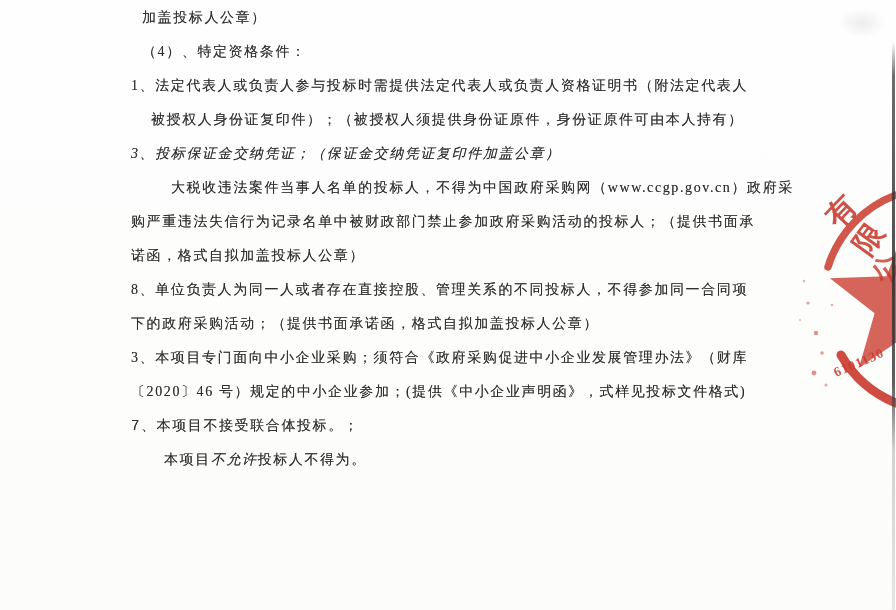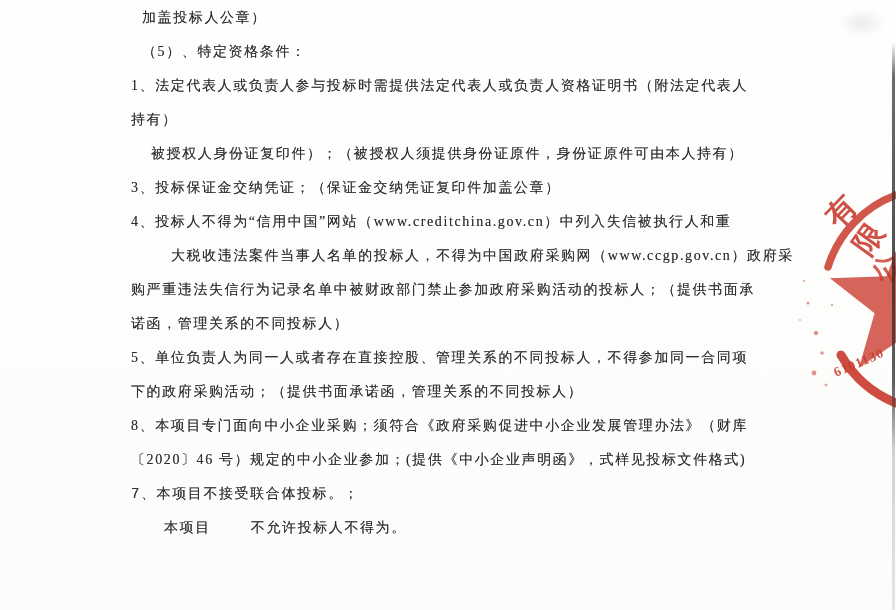--- a/index.html
+++ b/index.html
@@ -16,21 +16,21 @@
   .text-block{
     position:absolute;left:131px;top:1px;width:760px;
     color:#2e2e2e;
   }
   .line{
     height:34px;display:flex;align-items:center;
     font-size:14px;letter-spacing:1.6px;white-space:nowrap;
     text-shadow:0 0 .4px rgba(40,40,40,.55);
   }
   .line span{white-space:pre;}
-  .line .seg-italic{margin-left:40px;}
+  .line .seg-italic{font-style:italic;}
   
   .seal-svg{position:absolute;left:786px;top:185px;width:110px;height:230px;}
   .seal-svg text{fill:#c9392c;font-family:"Liberation Serif","DejaVu Serif",serif;font-weight:bold;}
   
   .scan-edge{
     position:absolute;right:1px;top:42px;width:3px;height:568px;
     background:linear-gradient(180deg,
       rgba(70,70,70,0) 0%,
       rgba(60,60,60,.75) 6%,
       rgba(48,48,48,.85) 40%,
@@ -47,54 +47,48 @@
 </head>
 <body>
 
 <div class="page">
 
   <div class="text-block">
       <div class="line" style="padding-left: 11px;">
         <span>加盖投标人公章）</span>
       </div>
       <div class="line" style="padding-left: 11px;">
-        <span>（5）、特定资格条件：</span>
+        <span>（4）、特定资格条件：</span>
       </div>
       <div class="line" style="padding-left: 0px;">
         <span>1、法定代表人或负责人参与投标时需提供法定代表人或负责人资格证明书（附法定代表人</span>
       </div>
-      <div class="line" style="padding-left: 0px;">
-        <span>持有）</span>
-      </div>
       <div class="line" style="padding-left: 0px; margin-left: 20px;">
         <span>被授权人身份证复印件）；（被授权人须提供身份证原件，身份证原件可由本人持有）</span>
       </div>
-      <div class="line" style="padding-left: 0px;">
+      <div class="line" style="padding-left: 0px; font-style: italic;">
         <span>3、投标保证金交纳凭证；（保证金交纳凭证复印件加盖公章）</span>
-      </div>
-      <div class="line" style="padding-left: 0px;">
-        <span>4、投标人不得为“信用中国”网站（www.creditchina.gov.cn）中列入失信被执行人和重</span>
       </div>
       <div class="line" style="padding-left: 0px; margin-left: 40px;">
         <span>大税收违法案件当事人名单的投标人，不得为中国政府采购网（www.ccgp.gov.cn）政府采</span>
       </div>
       <div class="line" style="padding-left: 0px;">
         <span>购严重违法失信行为记录名单中被财政部门禁止参加政府采购活动的投标人；（提供书面承</span>
       </div>
       <div class="line" style="padding-left: 0px;">
-        <span>诺函，管理关系的不同投标人）</span>
+        <span>诺函，格式自拟加盖投标人公章）</span>
       </div>
       <div class="line" style="padding-left: 0px;">
-        <span>5、单位负责人为同一人或者存在直接控股、管理关系的不同投标人，不得参加同一合同项</span>
+        <span>8、单位负责人为同一人或者存在直接控股、管理关系的不同投标人，不得参加同一合同项</span>
       </div>
       <div class="line" style="padding-left: 0px;">
-        <span>下的政府采购活动；（提供书面承诺函，管理关系的不同投标人）</span>
+        <span>下的政府采购活动；（提供书面承诺函，格式自拟加盖投标人公章）</span>
       </div>
       <div class="line" style="padding-left: 0px;">
-        <span>8、本项目专门面向中小企业采购；须符合《政府采购促进中小企业发展管理办法》（财库</span>
+        <span>3、本项目专门面向中小企业采购；须符合《政府采购促进中小企业发展管理办法》（财库</span>
       </div>
       <div class="line" style="padding-left: 0px;">
         <span>〔2020〕46 号）规定的中小企业参加；(提供《中小企业声明函》，式样见投标文件格式)</span>
       </div>
       <div class="line" style="padding-left: 0px; font-family: Liberation Mono, monospace;">
         <span>7、本项目不接受联合体投标。；</span>
       </div>
       <div class="line" style="padding-left: 33px;">
         <span>本项目</span>
         <span class="seg-italic">不允许</span>

